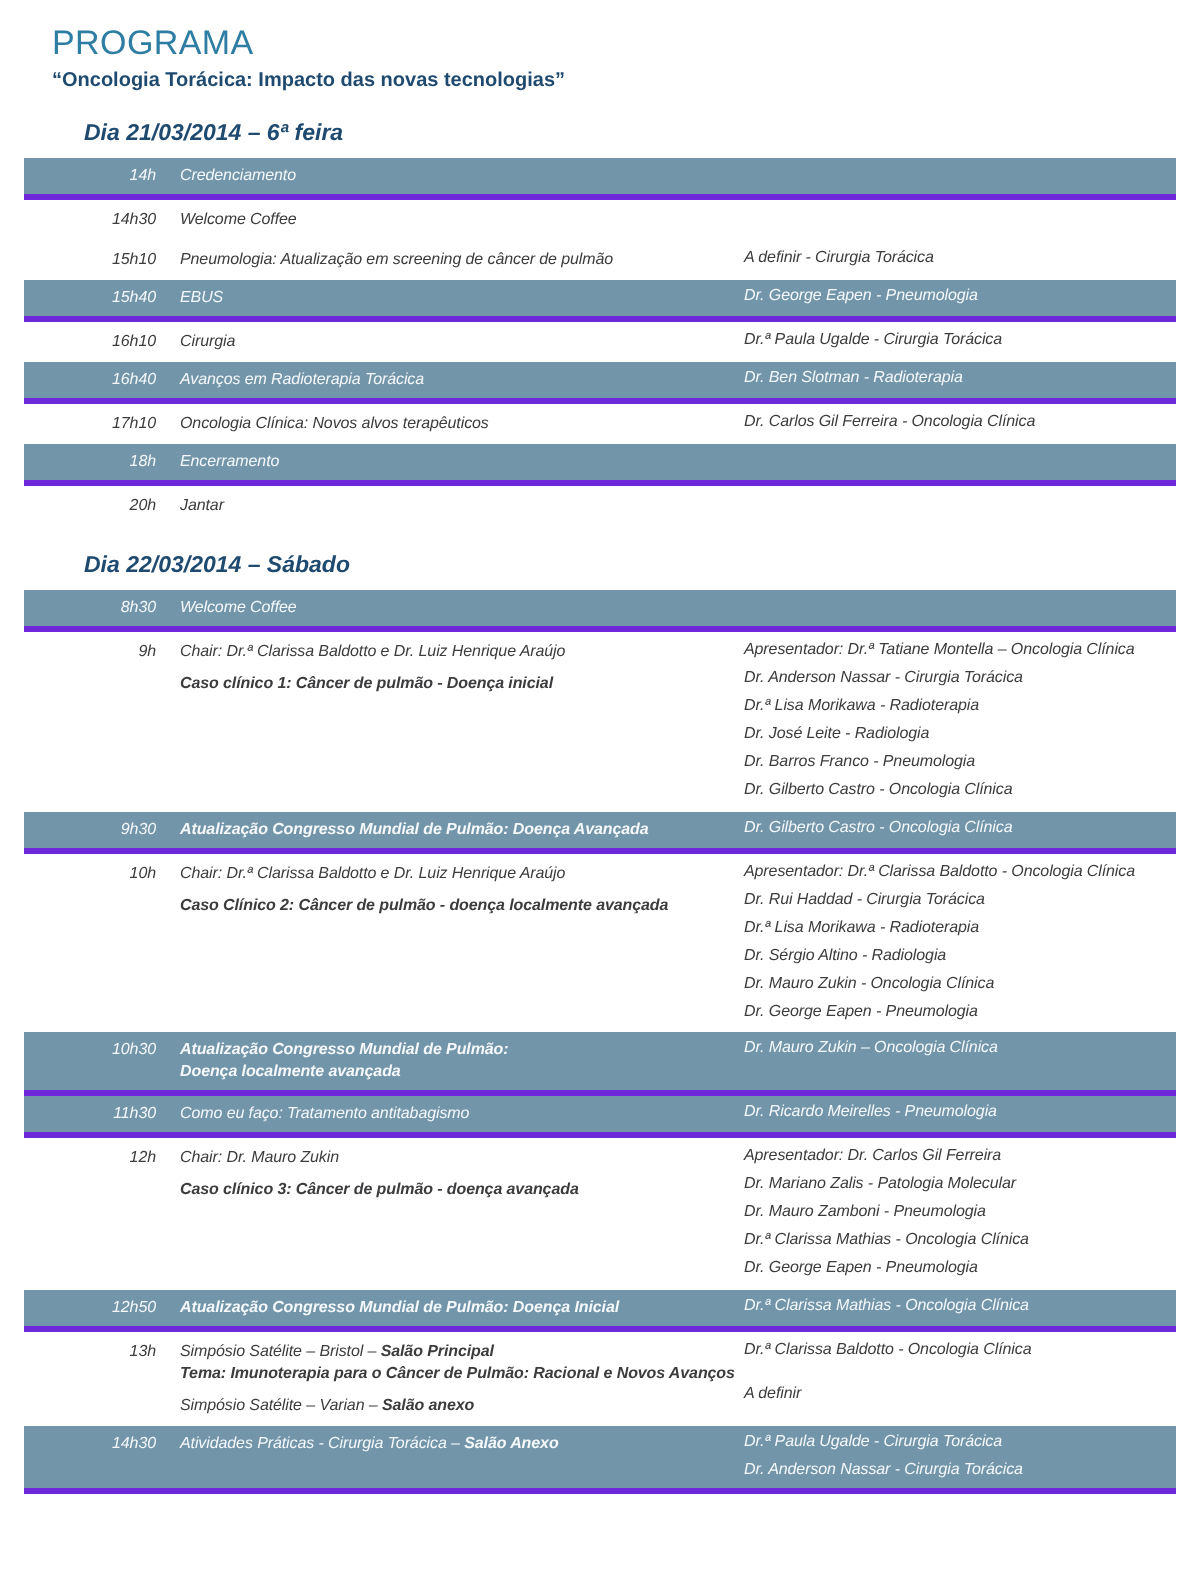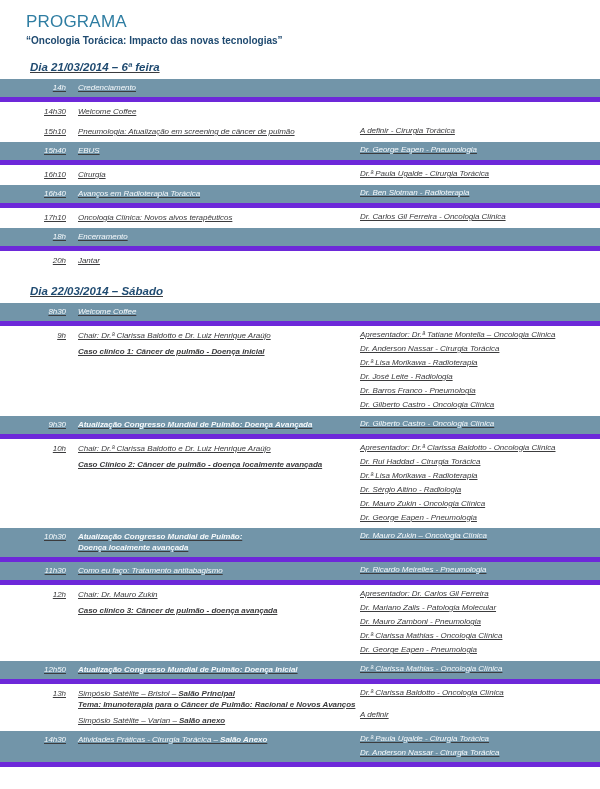--- a/index.html
+++ b/index.html
@@ -17,28 +17,28 @@
   }
   .subtitle{
     font-size:10px;font-weight:bold;
     color:var(--heading,#1f4a70);margin-top:2px;line-height:13px;
   }
   .day-heading{
     font-size:11.5px;font-weight:bold;font-style:italic;
     color:var(--heading,#1f4a70);
     margin:13px 0 5px 30px;line-height:14px;
   }
-  .day{margin:0;text-decoration:underline;}
+  .day{margin:12px;}
   .row{display:flex;align-items:flex-start;font-style:italic;font-size:8px;letter-spacing:-0.05px;}
   .row.plain{padding:4px 0 5px 0;background:#ffffff;}
   .row.band{
     padding:3px 0 4px 0;
     background:var(--band,#7295a9);
     color:#f5f9fb;
-    border-bottom:5px solid #6d28d9;
+    border-bottom:3px solid #6d28d9;
   }
   .time{flex:none;width:36px;margin-left:30px;text-align:right;line-height:11px;}
   .left{flex:none;width:282px;margin-left:12px;}
   .lline{line-height:11px;white-space:nowrap;}
   .lline.gap{margin-top:5px;}
   .lline .b{font-weight:bold;}
   .right{flex:none;width:235px;}
   .rline{line-height:10.5px;margin-bottom:3.5px;white-space:nowrap;}
   .rline:last-child{margin-bottom:0;}
   .rline.small{font-size:6.6px;opacity:.95;letter-spacing:0;}

